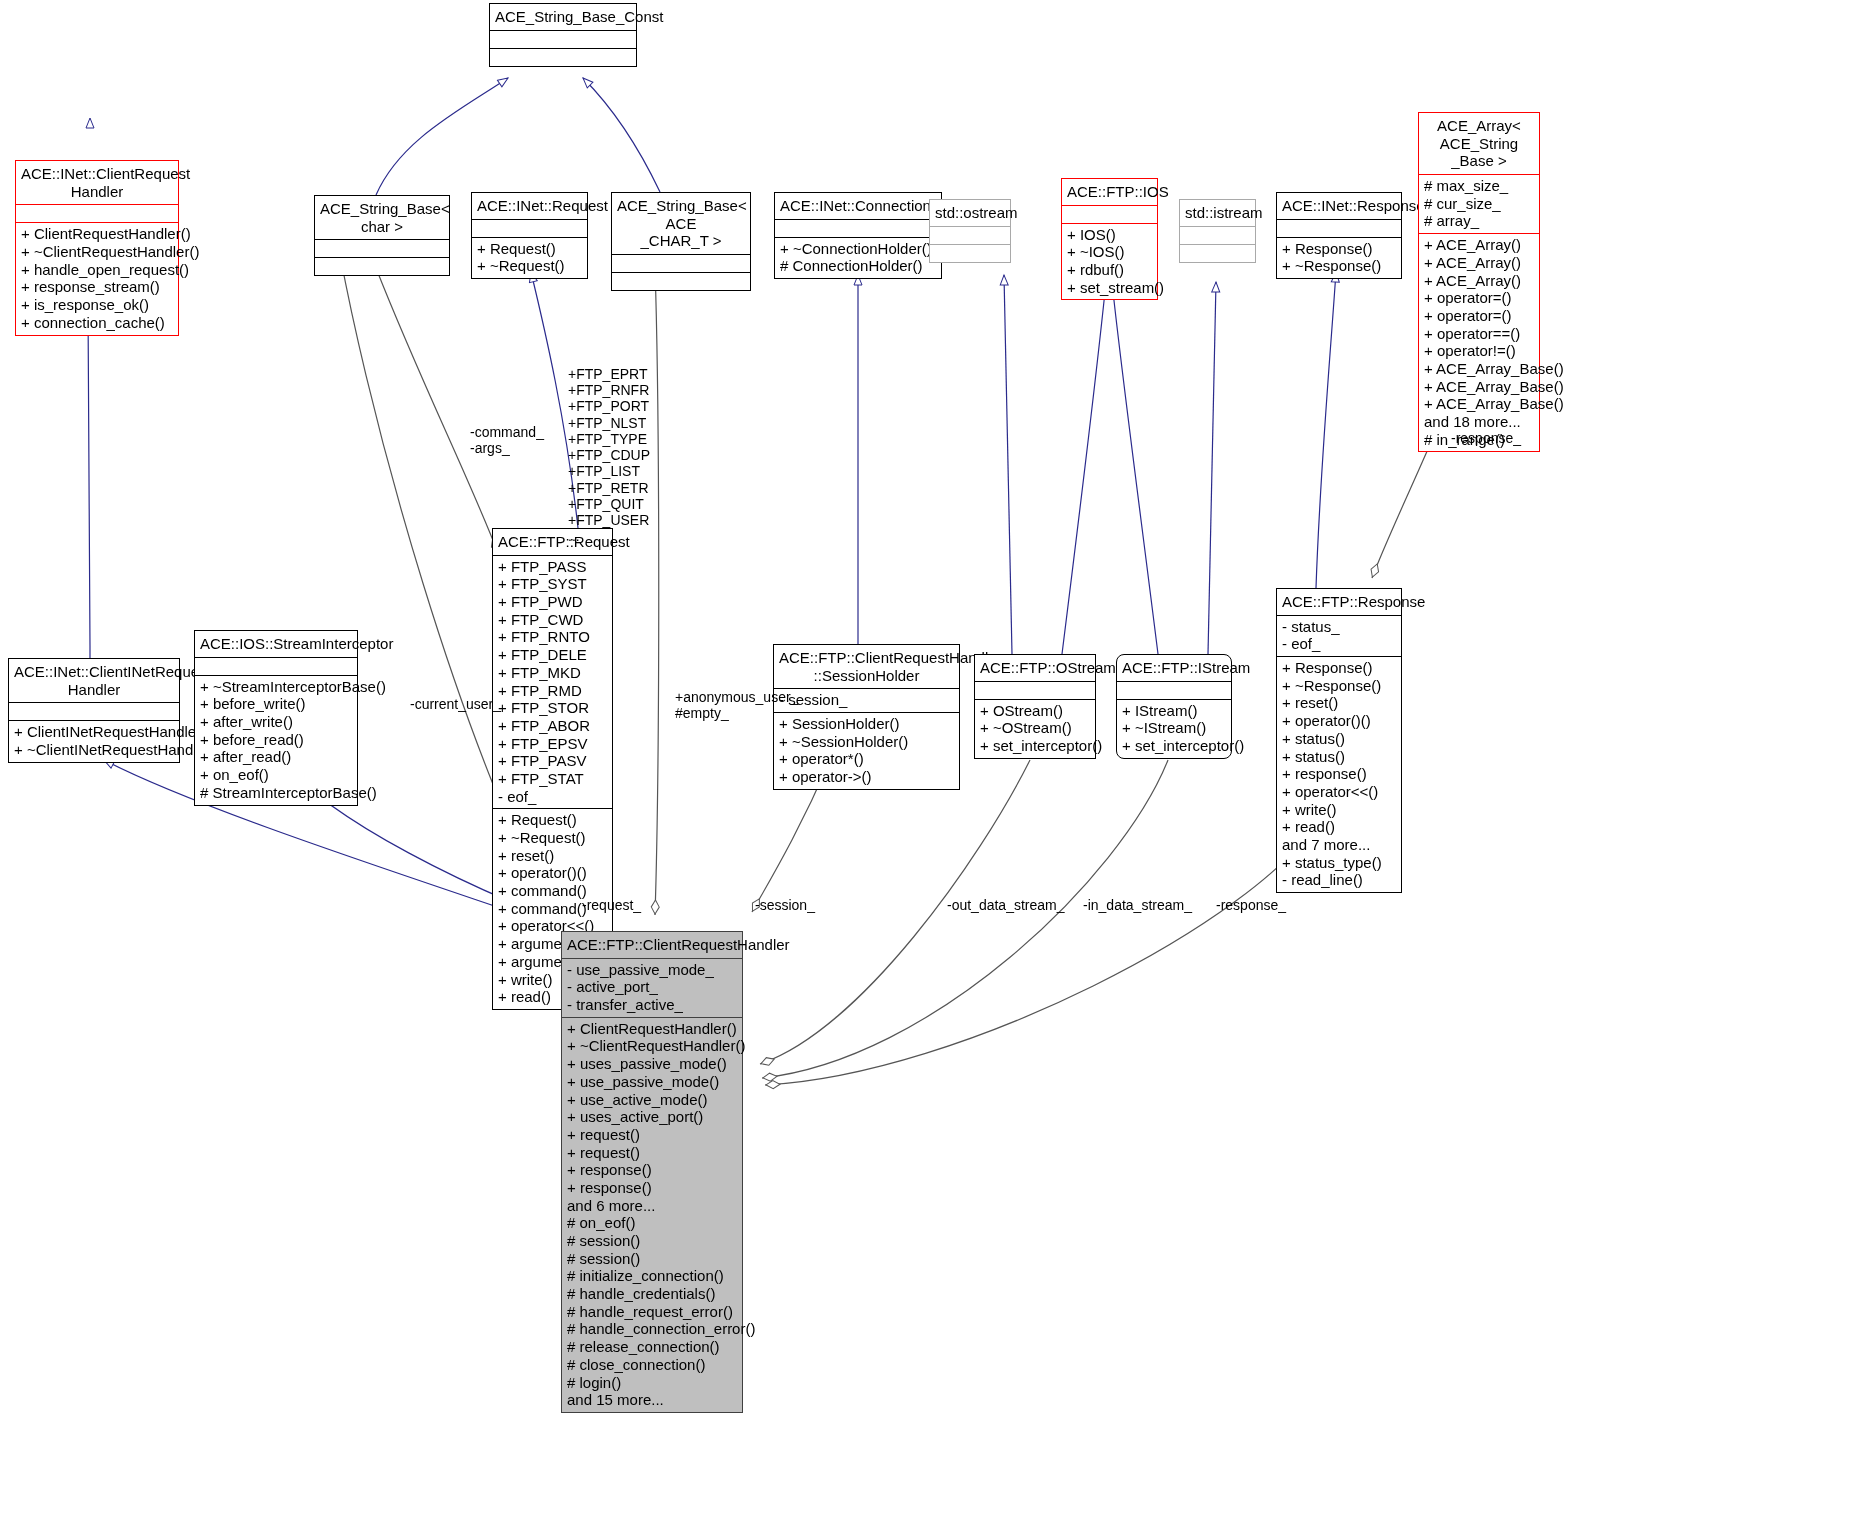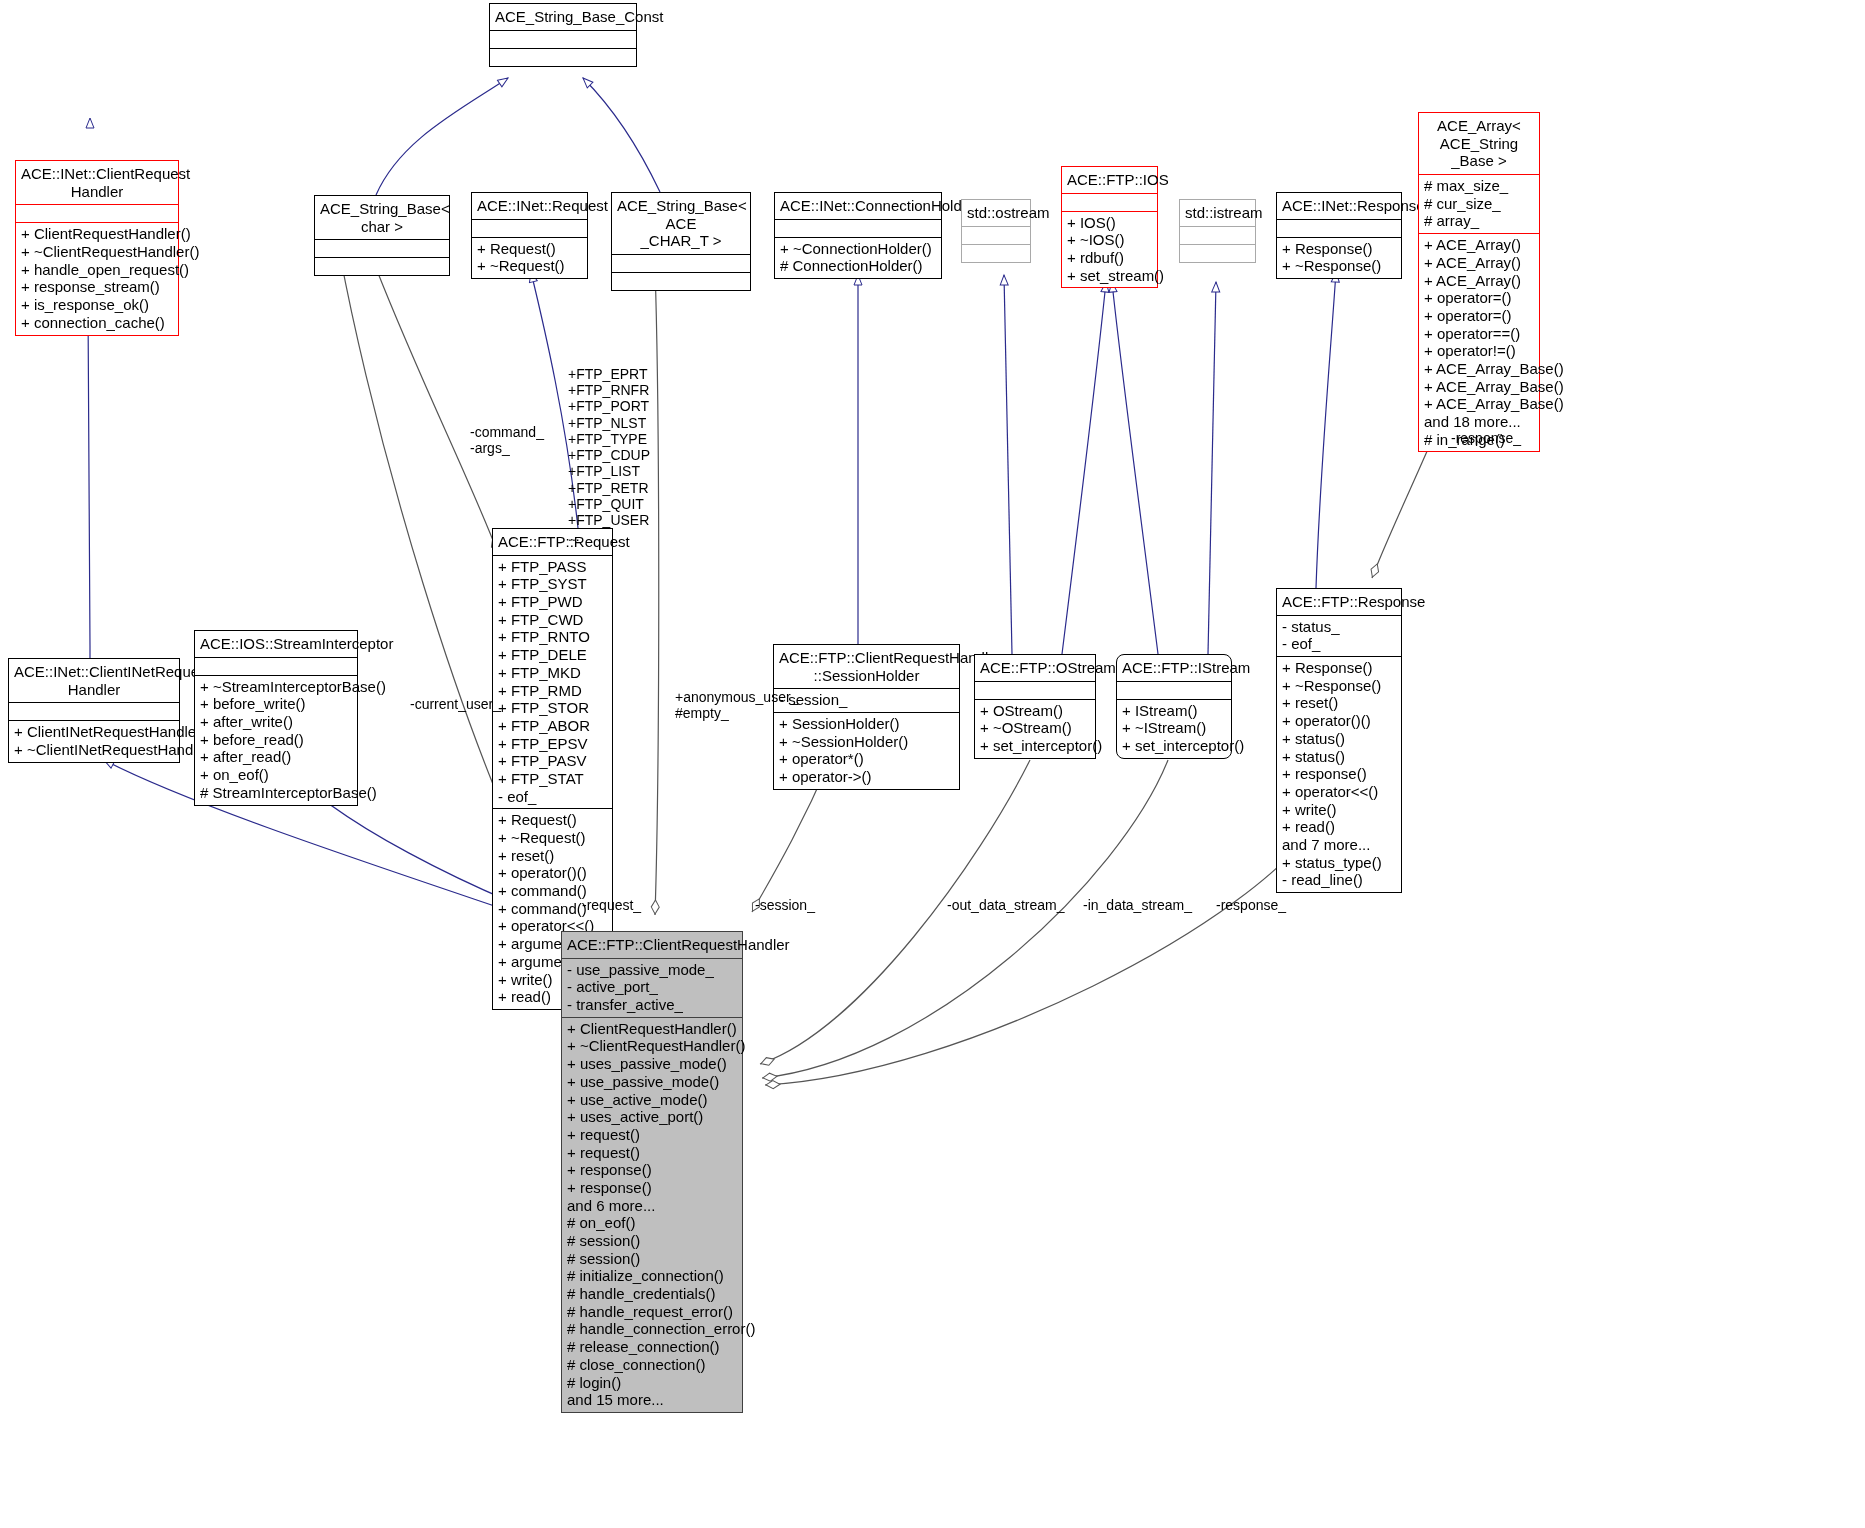--- a/index.html
+++ b/index.html
@@ -123,29 +123,29 @@
     <div class="title">ACE::INet::ConnectionHolder</div>
     <div class="sep"></div>
     <div class="sect empty"></div>
     <div class="sep"></div>
     <div class="sect">
         <div class="row">+ ~ConnectionHolder()</div>
         <div class="row"># ConnectionHolder()</div>
       </div>
   </div>
 
-  <div class="node lite" style="left:961px;top:199px;width:70px;">
+  <div class="node lite" style="left:929px;top:199px;width:82px;">
     <div class="title">std::ostream</div>
     <div class="sep"></div>
     <div class="sect empty"></div>
     <div class="sep"></div>
     <div class="sect empty"></div>
   </div>
 
-  <div class="node red" style="left:1061px;top:166px;width:97px;">
+  <div class="node red" style="left:1061px;top:178px;width:97px;">
     <div class="title">ACE::FTP::IOS</div>
     <div class="sep"></div>
     <div class="sect empty"></div>
     <div class="sep"></div>
     <div class="sect">
         <div class="row">+ IOS()</div>
         <div class="row">+ ~IOS()</div>
         <div class="row">+ rdbuf()</div>
         <div class="row">+ set_stream()</div>
       </div>

